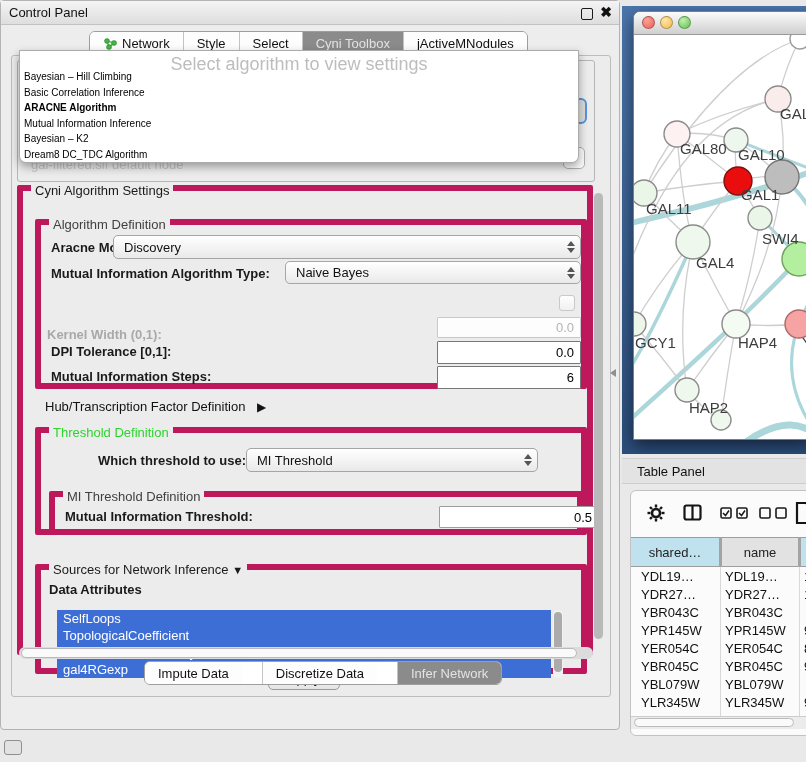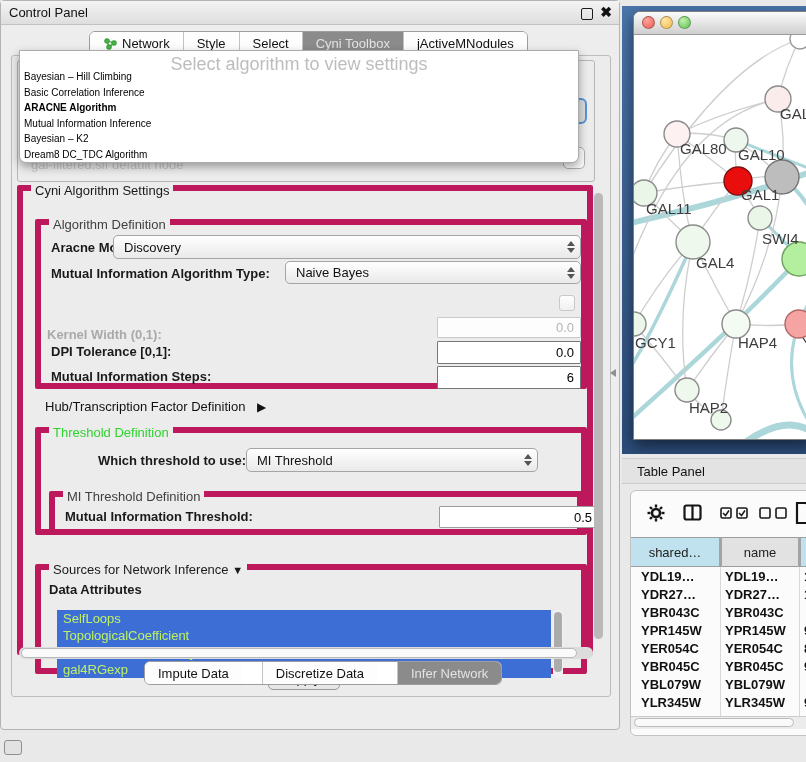--- a/index.html
+++ b/index.html
@@ -52,21 +52,21 @@
   .tri-dn{width:0;height:0;border-left:4px solid transparent;border-right:4px solid transparent;border-top:5px solid #555;}
   
   .tfield{position:absolute;text-align:right;font-size:13px;font-family:"Liberation Sans",sans-serif;box-sizing:border-box;padding:0 6px;border-radius:1px;}
   .tfield.en{border:1px solid #777;background:#fff;color:#000;}
   .tfield.dis{border:1px solid #c9c9c9;background:#fdfdfd;color:#b4b4b4;}
   .chk{position:absolute;width:14px;height:14px;border:1px solid #c9c9c9;border-radius:3px;background:linear-gradient(#fefefe,#f0f0f0);}
   .hubrow{position:absolute;left:22px;top:206px;font-size:13px;color:#111;line-height:20px;}
   .hubrow .arr{display:inline-block;margin-left:8px;color:#111;font-size:12px;}
   
   .attr-list{position:absolute;left:16px;top:40px;width:494px;height:68px;background:#fff;overflow:hidden;}
-  .attr-item{height:17px;line-height:17px;font-size:13px;color:#bef264;padding-left:6px;}
+  .attr-item{height:17px;line-height:17px;font-size:13px;color:#ffffff;padding-left:6px;}
   .attr-item.sel{background:#3d6ed6;}
   .attr-sb{position:absolute;left:512px;top:40px;width:10px;height:68px;background:#f2f2f2;border-radius:5px;}
   .attr-sb .th{position:absolute;left:1px;top:2px;width:8px;height:60px;background:#ababab;border-radius:4px;}
   
   .vsb{position:absolute;left:592px;top:186px;width:12px;height:462px;}
   .vsb .th{position:absolute;left:1px;top:6px;width:9px;height:446px;background:#b9b9b9;border-radius:5px;}
   .hsb{position:absolute;left:18px;top:646px;width:574px;height:12px;background:#dcdcdc;border-radius:6px;}
   .hsb .th{position:absolute;left:2px;top:1px;width:556px;height:10px;background:#fafafa;border:1px solid #b9b9b9;border-radius:5px;box-sizing:border-box;}
   .apply-btn{position:absolute;left:267px;top:667px;width:72px;height:22px;background:linear-gradient(#fefefe,#e4e4e4);border:1px solid #9a9a9a;border-radius:5px;font-size:13px;color:#111;text-align:center;line-height:20px;box-sizing:border-box;}
   
@@ -82,21 +82,21 @@
   
   .tp-bar{position:absolute;left:622px;top:458px;width:184px;height:26px;background:#e3e3e3;border-top:1px solid #cfcfcf;border-bottom:1px solid #cdcdcd;box-sizing:border-box;}
   .tp-bar .t{position:absolute;left:15px;top:5px;font-size:13px;color:#111;}
   .tbl-wrap{position:absolute;left:630px;top:490px;width:230px;height:246px;background:#fbfbfb;border:1px solid #c2c2c2;border-radius:6px;box-sizing:border-box;overflow:hidden;}
   .tbl-toolbar{position:relative;height:46px;}
   .tico{position:absolute;top:13px;}
   .tbl{position:absolute;left:0;top:46px;width:100%;border-collapse:collapse;table-layout:fixed;}
   .tbl th{height:26px;font-size:13px;font-weight:normal;color:#222;border-top:1px solid #9e9e9e;border-bottom:1px solid #9e9e9e;border-right:3px solid #a3a3a3;text-align:center;overflow:hidden;white-space:nowrap;}
   .tbl th.hl{background:#bfe2ee;}
   .tbl th.hg{background:#e2e2e2;}
-  .tbl td{height:18px;font-size:13px;color:#111;border-right:1px solid #d8d8d8;white-space:nowrap;overflow:hidden;padding:0 0 0 10px;font-weight:bold;}
+  .tbl td{height:18px;font-size:13px;color:#111;border-right:1px solid #d8d8d8;white-space:nowrap;overflow:hidden;padding:0 0 0 10px;}
   .tbl td+td{padding-left:4px;}
   .tbl-hsb{position:absolute;left:0;bottom:6px;width:176px;height:12px;background:#ececec;border-top:1px solid #cccccc;}
   .tbl-hsb .th{position:absolute;left:3px;top:1px;width:160px;height:9px;background:#fafafa;border:1px solid #bbb;border-radius:5px;box-sizing:border-box;}
   .mini-ic{position:absolute;left:4px;top:740px;width:18px;height:15px;border:1.5px solid #8f8f8f;border-radius:3px;background:#e2e2e2;box-sizing:border-box;}
 </style>
 </head>
 <body>
 
 <div class="stage">
 

